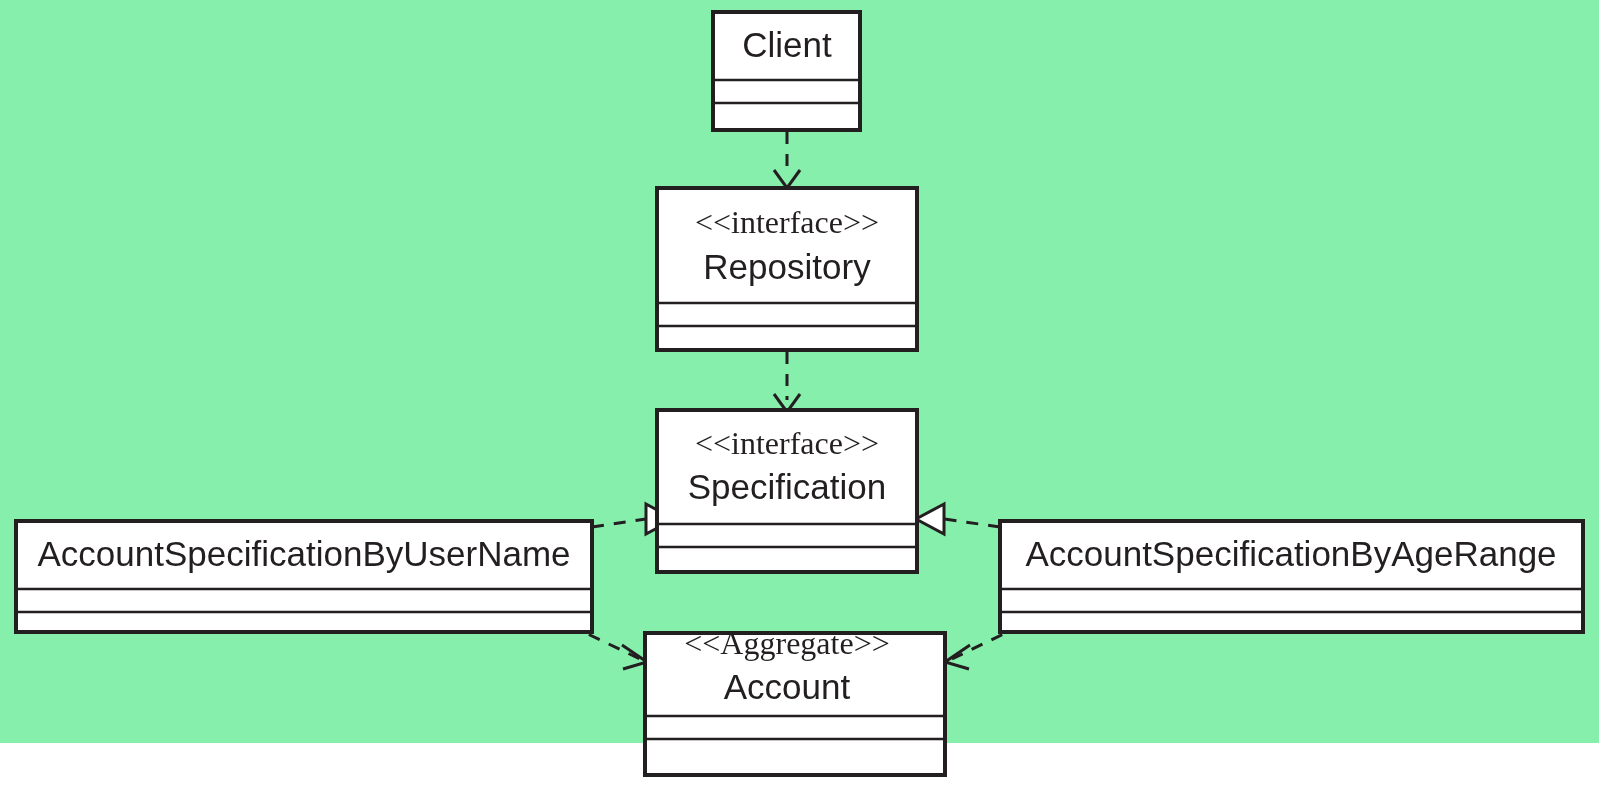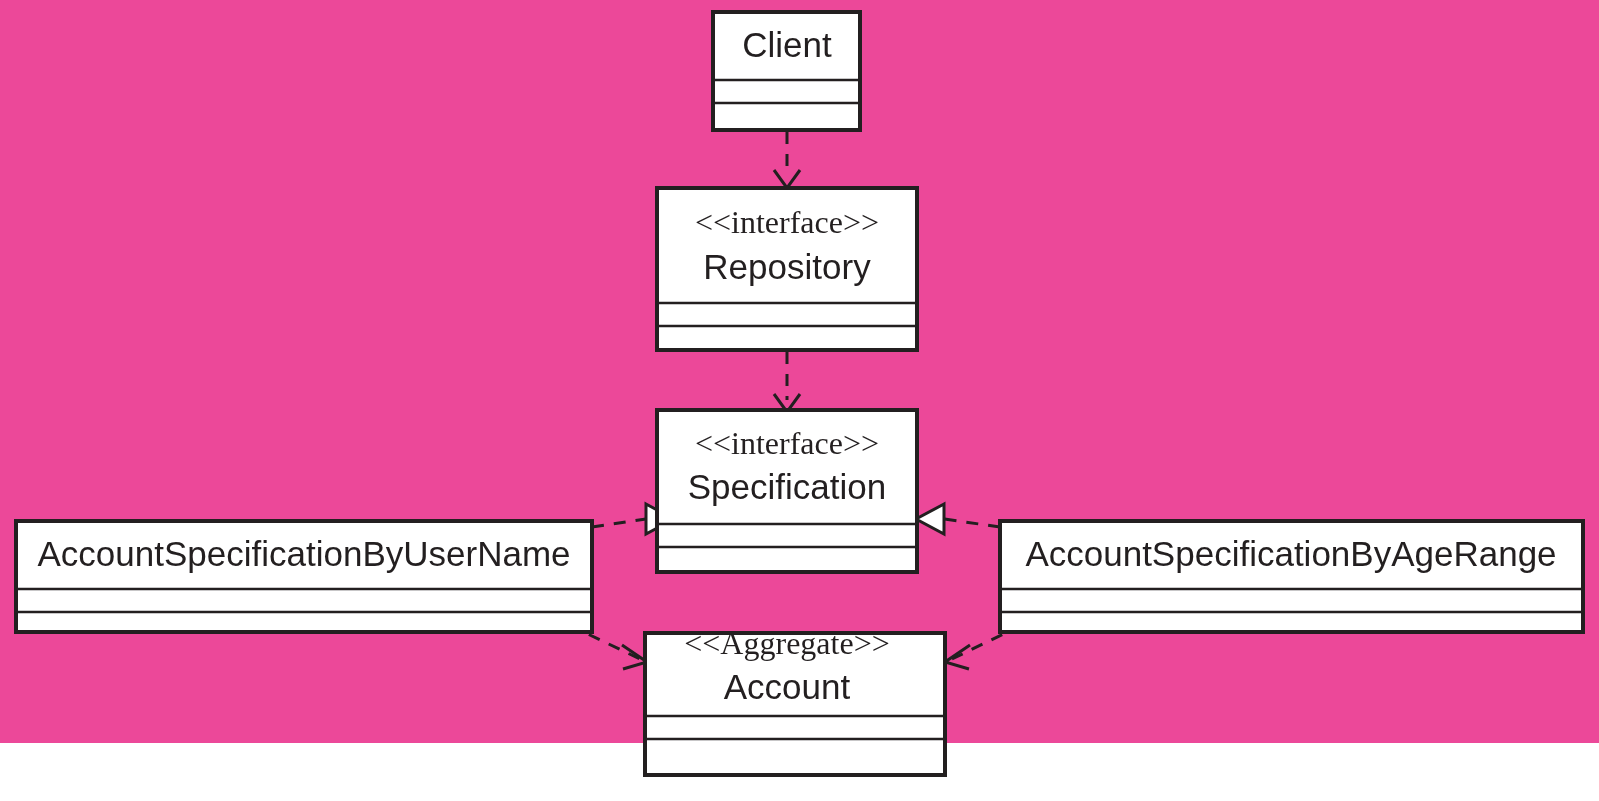--- a/index.html
+++ b/index.html
@@ -10,21 +10,21 @@
   body {
     width: 1599px;
     height: 801px;
     font-family: "Liberation Sans", sans-serif;
     overflow: hidden;
   }
   #diagram-root {
     position: relative;
     width: 1599px;
     height: 743px;
-    background: #ec4899;
+    background: #86efac;
   }
   svg.diagram {
     display: block;
     width: 1599px;
     height: 801px;
   }
   .class-box-rect {
     fill: #ffffff;
     stroke: #231f20;
     stroke-width: 4;

